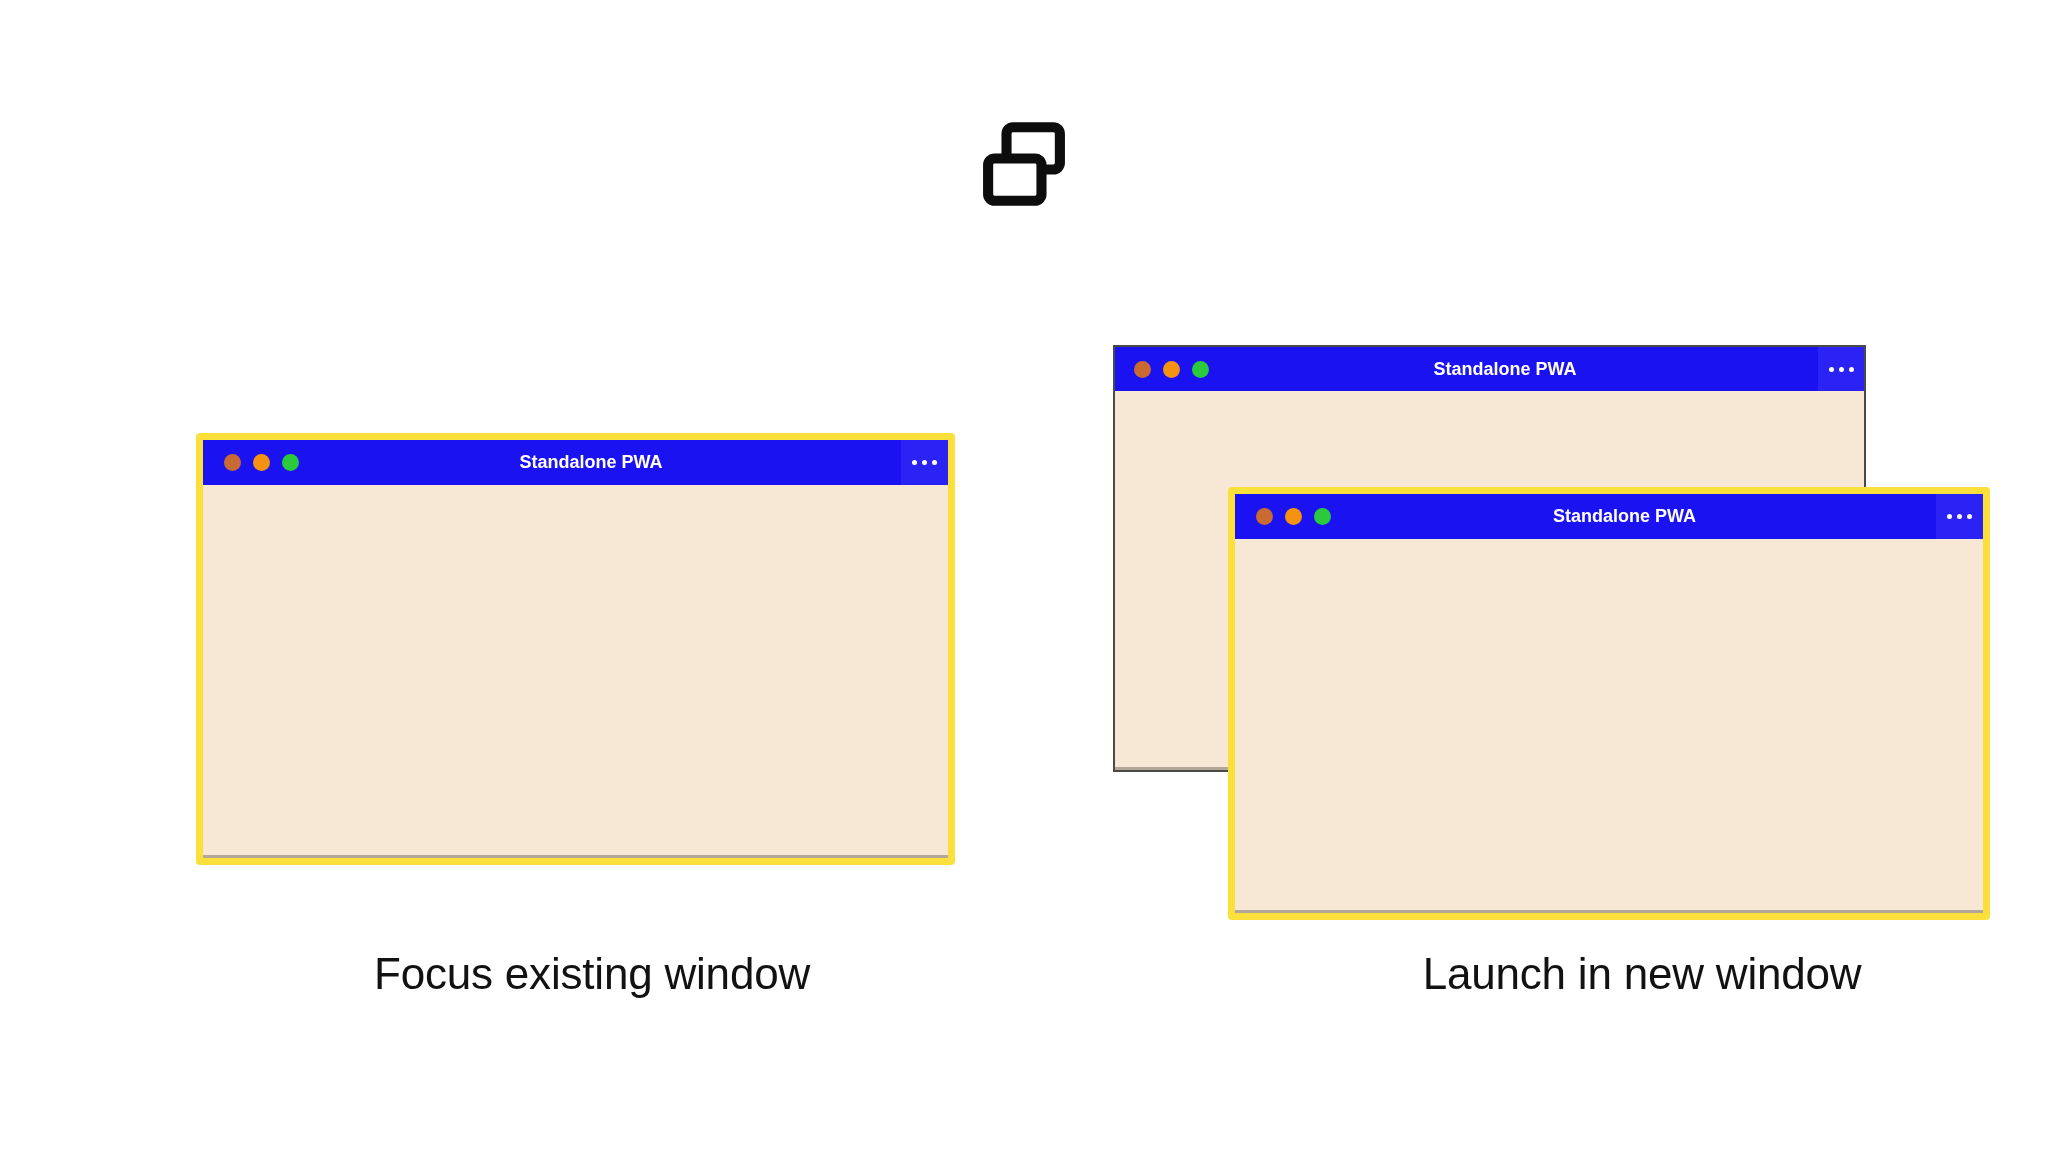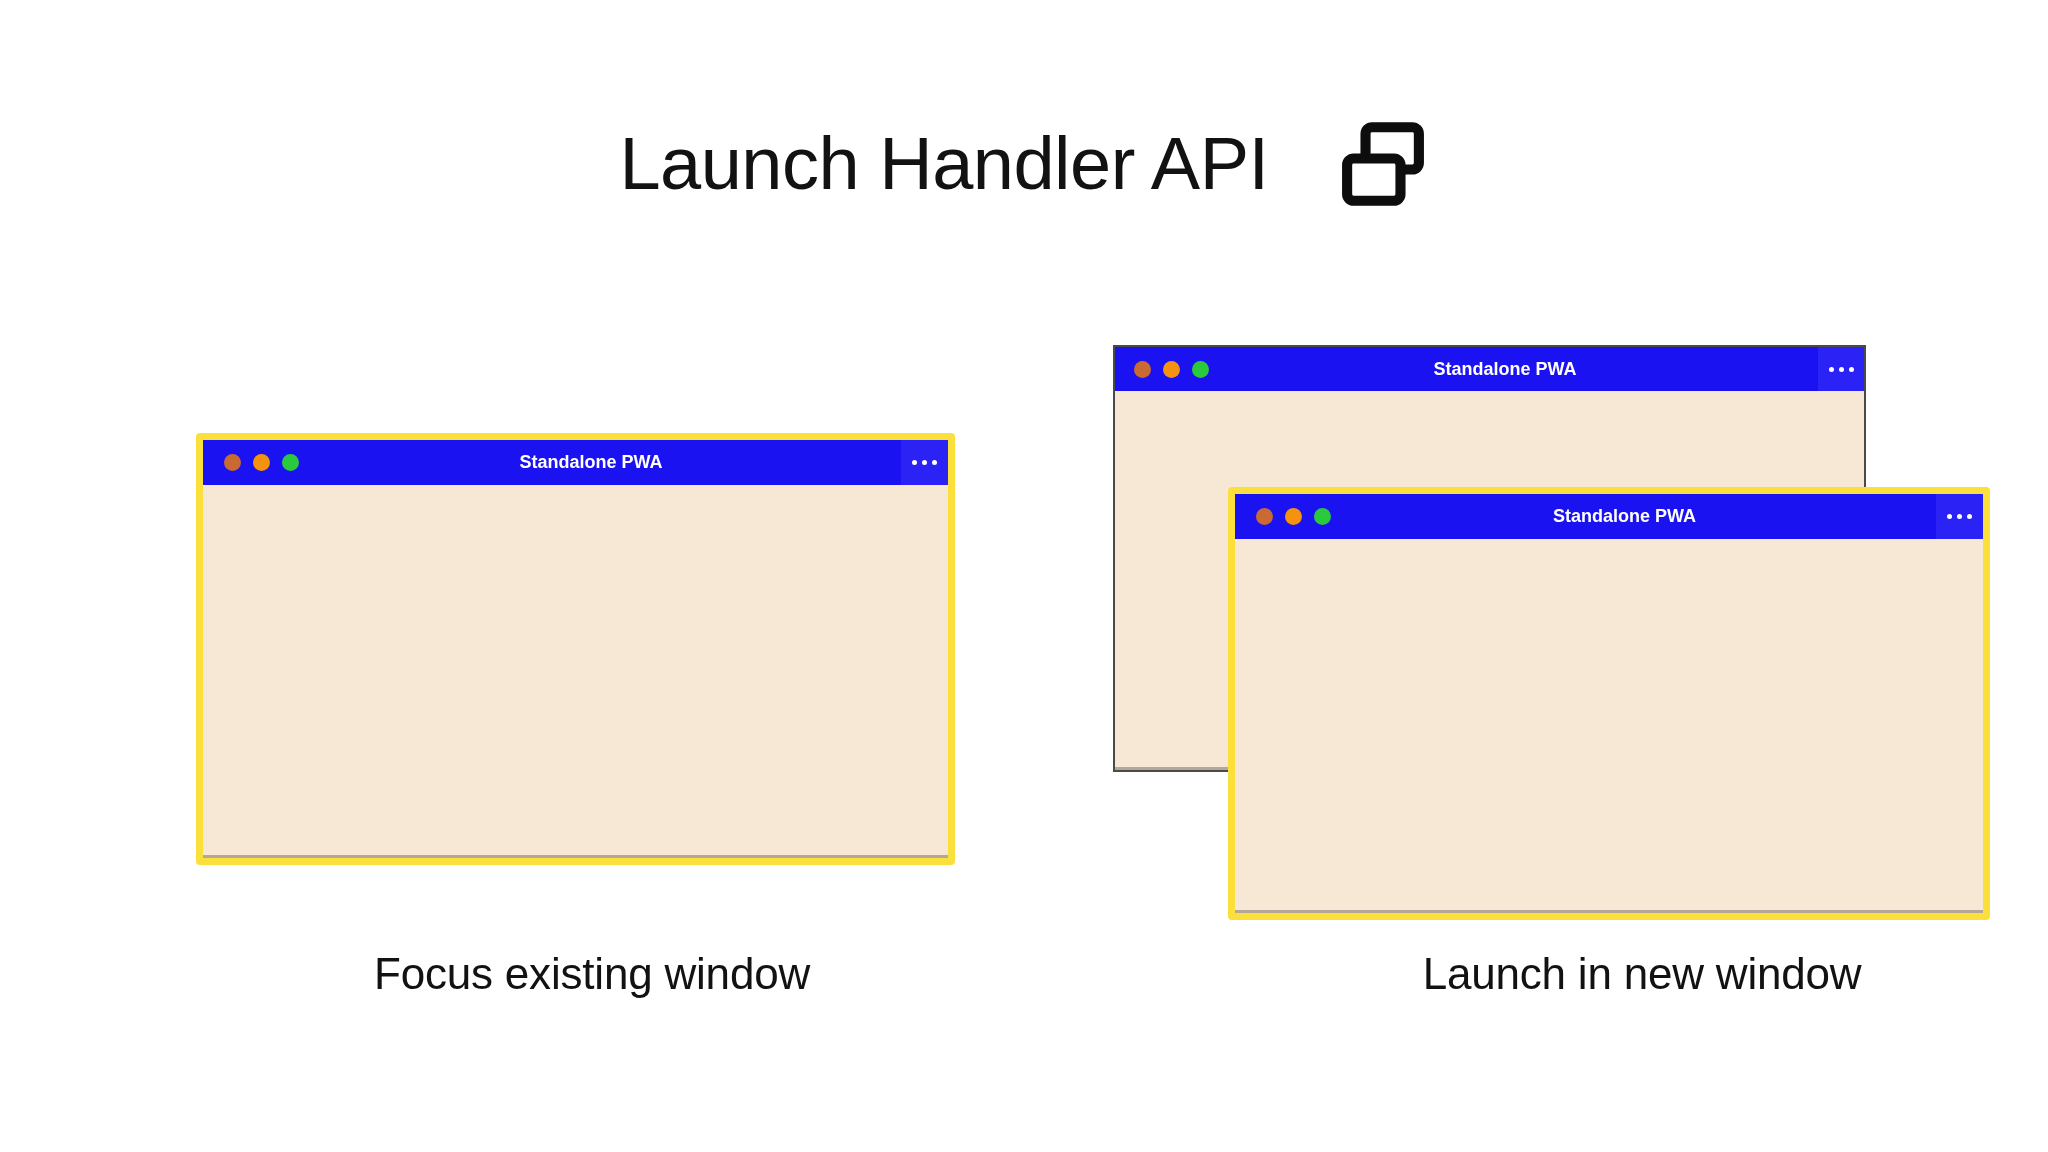--- a/index.html
+++ b/index.html
@@ -175,21 +175,20 @@
     line-height: 1;
     margin-left: 12px;
   }
   #caption-focus { left: 0px;    width: 1160px; }
   #caption-new   { left: 1070px; width: 1120px; }
 </style>
 </head>
 <body>
 
 <div id="title-row">
-  <div id="page-title">Launch Handler API</div>
 
   <svg id="windows-icon" viewBox="0 0 100 100" fill="none" xmlns="http://www.w3.org/2000/svg">
     <rect x="31" y="10" width="58" height="46" rx="7" ry="7" stroke="#0d0d0d" stroke-width="11"></rect>
     <rect x="11" y="44" width="58" height="46" rx="7" ry="7" stroke="#0d0d0d" stroke-width="11" fill="#ffffff"></rect>
   </svg>
 </div>
 
 <div class="window highlighted" id="window-focus">
   <div class="window-inner">
 

